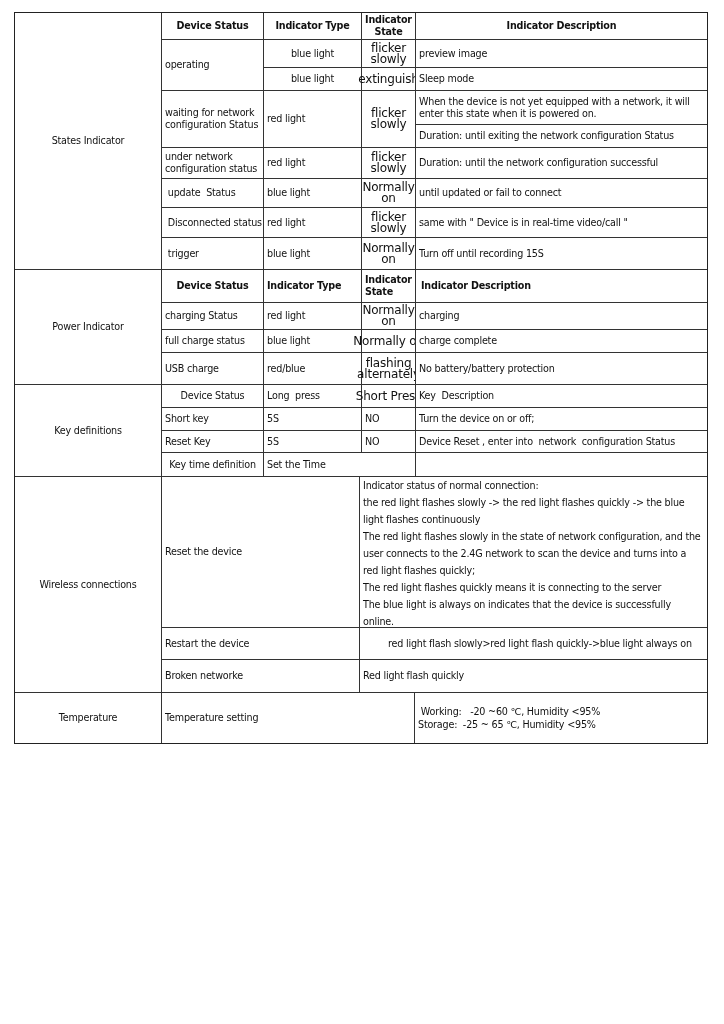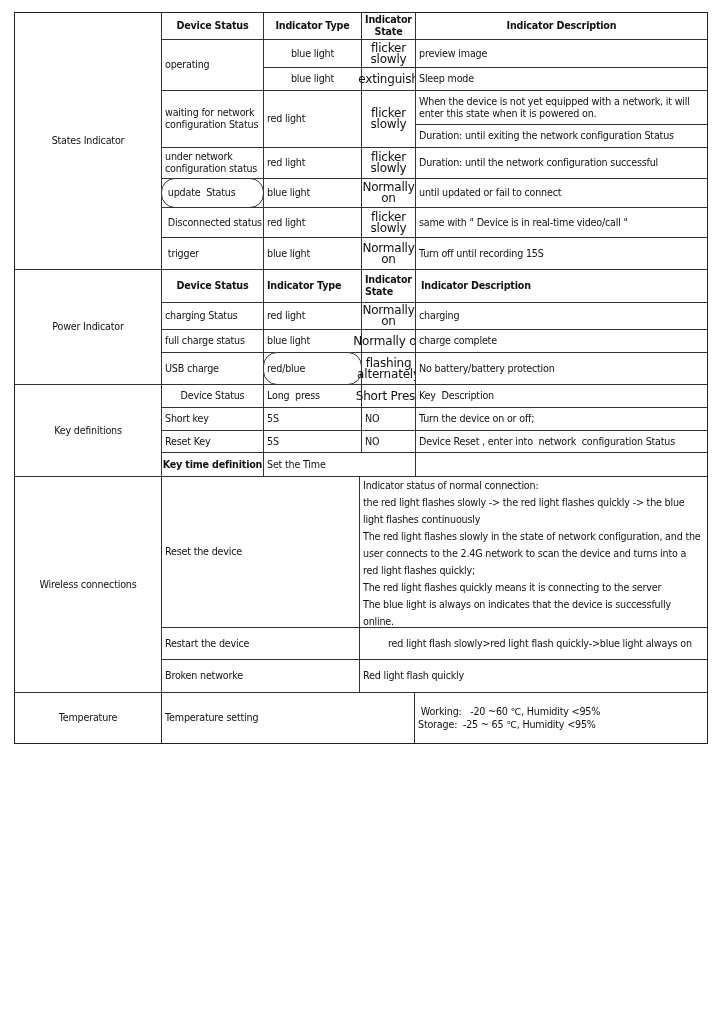--- a/index.html
+++ b/index.html
@@ -47,21 +47,21 @@
 <div class="c" style="left:415px;top:90px;width:293px;height:35px;">When the device is not yet equipped with a network, it will enter this state when it is powered on.</div>
 <div class="c" style="left:415px;top:124px;width:293px;height:24px;">Duration: until exiting the network  configuration  Status</div>
 
 <div class="c pre" style="left:161px;top:147px;width:103px;height:32px;">under network
 configuration status</div>
 <div class="c" style="left:263px;top:147px;width:99px;height:32px;">red light</div>
 <div class="c ctr pre sm" style="left:361px;top:147px;width:55px;height:32px;">flicker
 slowly</div>
 <div class="c" style="left:415px;top:147px;width:293px;height:32px;">Duration: until  the network  configuration successful</div>
 
-<div class="c" style="left:161px;top:178px;width:103px;height:30px;white-space:pre;border-radius:14px;"> update  Status</div>
+<div class="c" style="left:161px;top:178px;width:103px;height:30px;white-space:pre;"> update  Status</div>
 <div class="c" style="left:263px;top:178px;width:99px;height:30px;">blue light</div>
 <div class="c ctr pre sm" style="left:361px;top:178px;width:55px;height:30px;">Normally
 on</div>
 <div class="c" style="left:415px;top:178px;width:293px;height:30px;">until updated or fail to connect</div>
 
 <div class="c" style="left:161px;top:207px;width:103px;height:31px;white-space:pre;"> Disconnected status</div>
 <div class="c" style="left:263px;top:207px;width:99px;height:31px;">red light</div>
 <div class="c ctr pre sm" style="left:361px;top:207px;width:55px;height:31px;">flicker
 slowly</div>
 <div class="c" style="left:415px;top:207px;width:293px;height:31px;">same with " Device is in real-time video/call "</div>
@@ -87,21 +87,21 @@
 <div class="c ctr pre sm" style="left:361px;top:302px;width:55px;height:28px;">Normally
 on</div>
 <div class="c" style="left:415px;top:302px;width:293px;height:28px;">charging</div>
 
 <div class="c" style="left:161px;top:329px;width:103px;height:24px;">full charge status</div>
 <div class="c" style="left:263px;top:329px;width:99px;height:24px;">blue light</div>
 <div class="c ctr sm" style="left:361px;top:329px;width:55px;height:24px;padding:0;white-space:nowrap;">Normally on</div>
 <div class="c" style="left:415px;top:329px;width:293px;height:24px;">charge complete</div>
 
 <div class="c" style="left:161px;top:352px;width:103px;height:33px;">USB charge</div>
-<div class="c" style="left:263px;top:352px;width:99px;height:33px;border-radius:14px;">red/blue</div>
+<div class="c" style="left:263px;top:352px;width:99px;height:33px;">red/blue</div>
 <div class="c ctr pre sm" style="left:361px;top:352px;width:55px;height:33px;padding:0;">flashing
 alternately</div>
 <div class="c" style="left:415px;top:352px;width:293px;height:33px;">No battery/battery protection</div>
 
 <div class="c ctr" style="left:14px;top:384px;width:148px;height:93px;">
     <span>Key definitions</span>
   </div>
 
 <div class="c ctr" style="left:161px;top:384px;width:103px;height:24px;">Device Status</div>
 <div class="c" style="left:263px;top:384px;width:99px;height:24px;white-space:pre;">Long  press</div>
@@ -111,21 +111,21 @@
 <div class="c" style="left:161px;top:407px;width:103px;height:24px;">Short key</div>
 <div class="c" style="left:263px;top:407px;width:99px;height:24px;">5S</div>
 <div class="c" style="left:361px;top:407px;width:55px;height:24px;">NO</div>
 <div class="c" style="left:415px;top:407px;width:293px;height:24px;">Turn the device on or off;</div>
 
 <div class="c" style="left:161px;top:430px;width:103px;height:23px;">Reset Key</div>
 <div class="c" style="left:263px;top:430px;width:99px;height:23px;">5S</div>
 <div class="c" style="left:361px;top:430px;width:55px;height:23px;">NO</div>
 <div class="c" style="left:415px;top:430px;width:293px;height:23px;white-space:pre;">Device Reset , enter into  network  configuration Status</div>
 
-<div class="c ctr" style="left:161px;top:452px;width:103px;height:25px;padding:0;white-space:nowrap;font-weight:bold;">Key time definition</div>
+<div class="c ctr" style="left:161px;top:452px;width:103px;height:25px;padding:0;white-space:nowrap;">Key time definition</div>
 <div class="c" style="left:263px;top:452px;width:153px;height:25px;">Set the Time</div>
 <div class="c" style="left:415px;top:452px;width:293px;height:25px;margin-top:30px;">Long press : &gt; 5 S</div>
 
 <div class="c ctr" style="left:14px;top:476px;width:148px;height:217px;">
     <span>Wireless connections</span>
   </div>
 
 <div class="c" style="left:161px;top:476px;width:199px;height:152px;">Reset the device</div>
 <div class="c pre" style="left:359px;top:476px;width:349px;height:152px;line-height:17px;padding-top:2px;"> Indicator status of normal connection:
 the red light flashes slowly  -&gt;  the red light flashes quickly -&gt; the blue light flashes continuously

